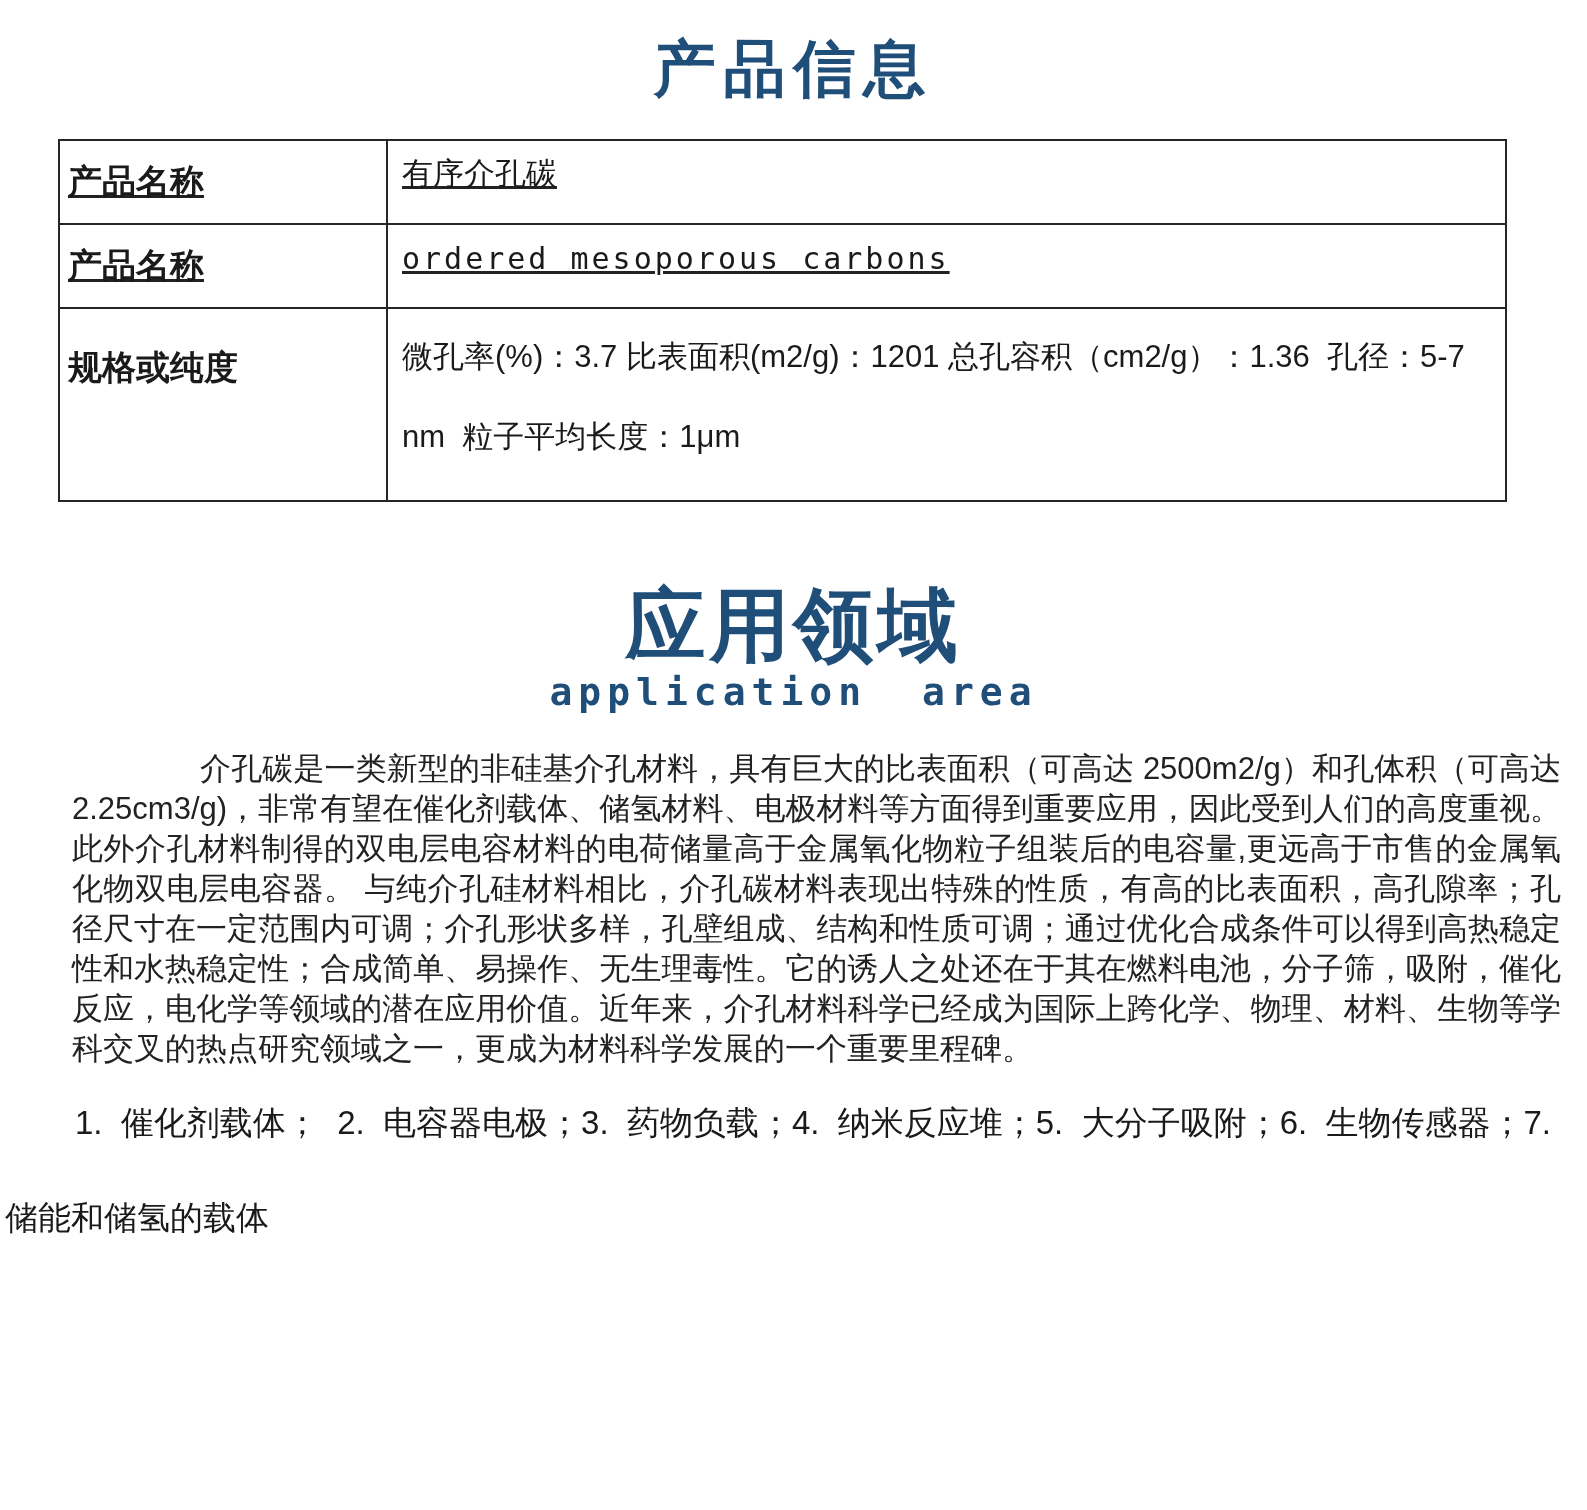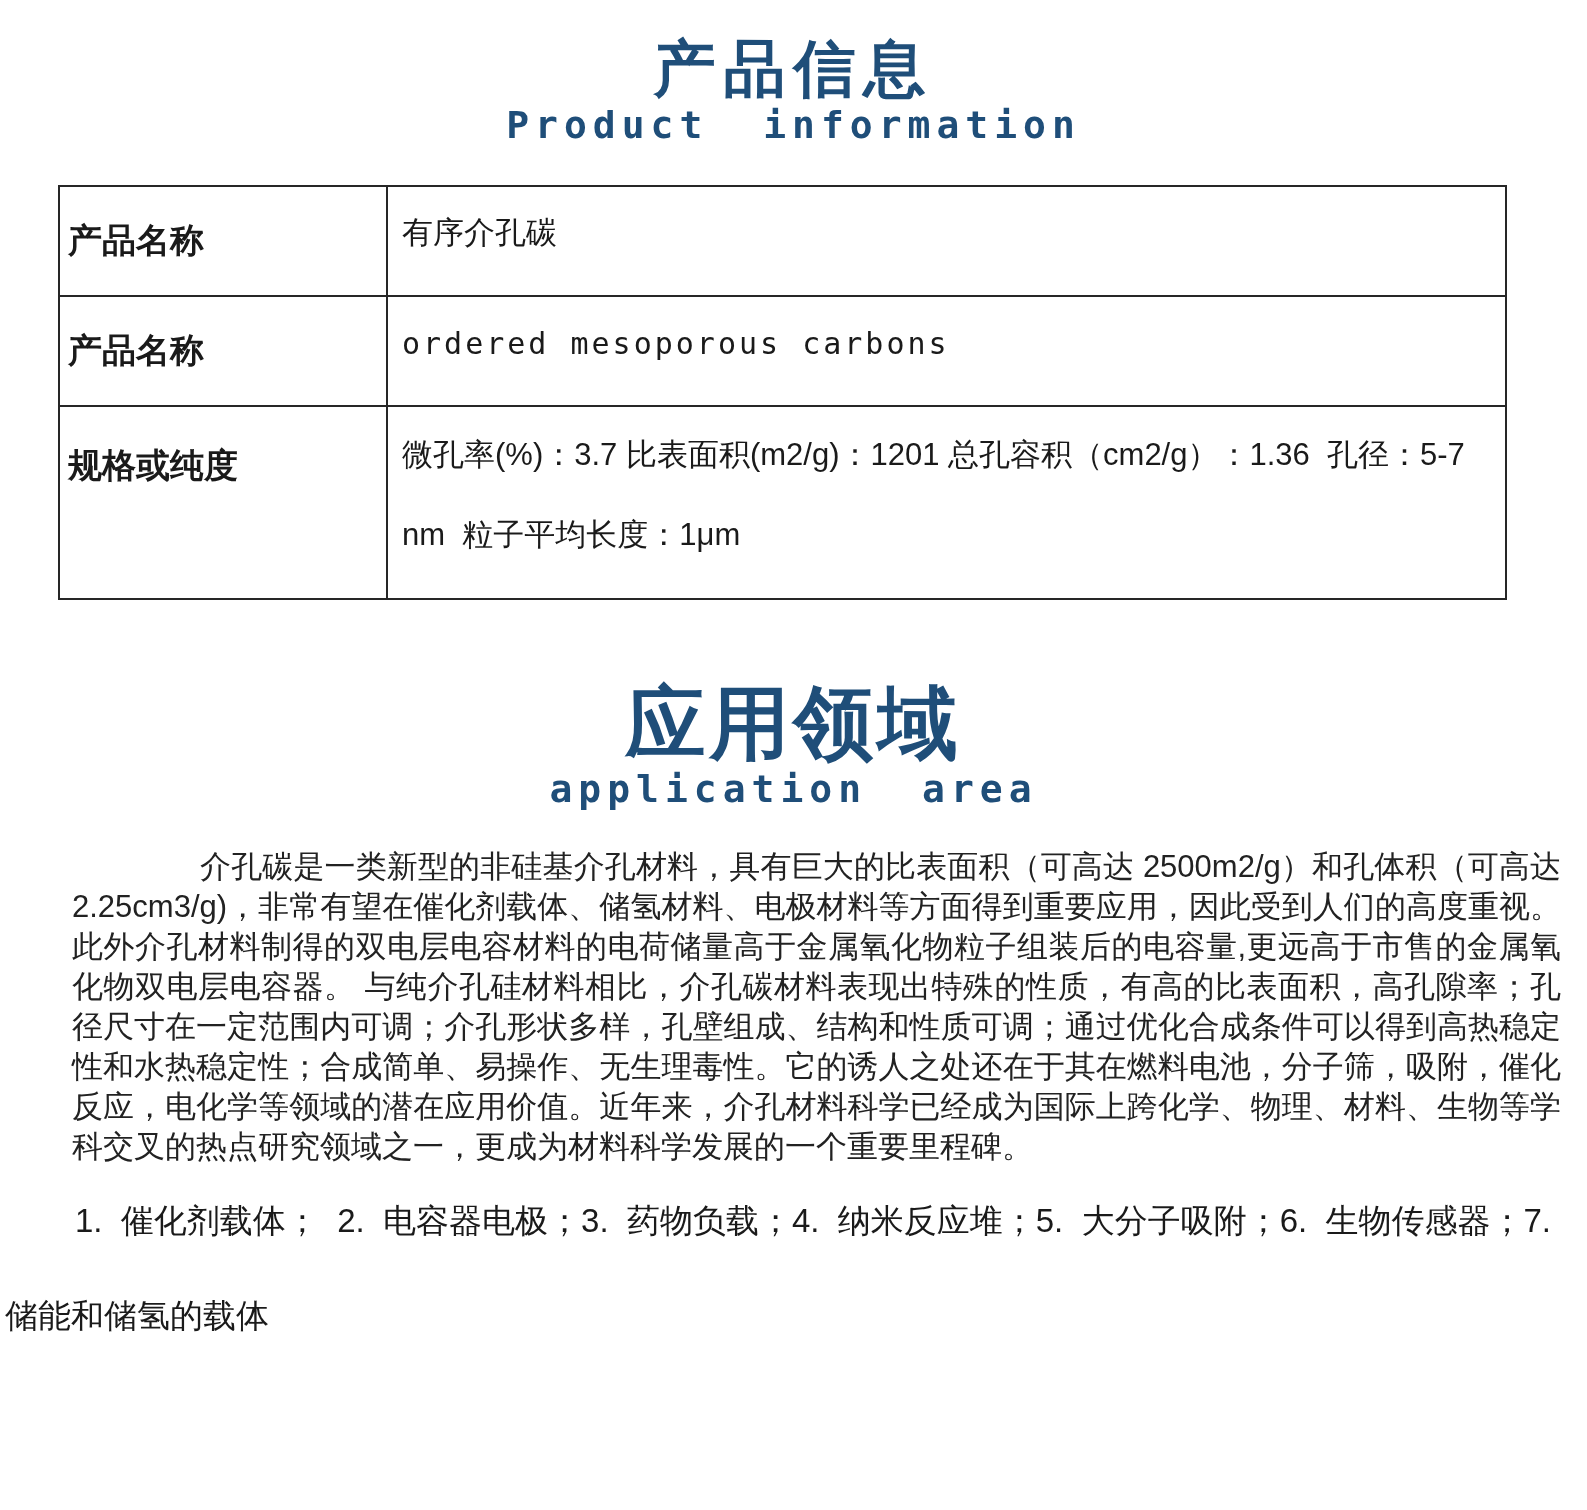--- a/index.html
+++ b/index.html
@@ -47,21 +47,21 @@
     border-collapse: collapse;
     table-layout: fixed;
     width: 1449px;
     margin: 38px 0 0 58px;
   }
   .product-table td {
     border: 2px solid #262626;
     vertical-align: middle;
     overflow: hidden;
   }
-  .product-table .row-normal { height: 110px; }
+  .product-table .row-normal { height: 84px; text-decoration: underline; }
   .product-table .row-tall   { height: 193px; }
   .product-table td.label {
     width: 312px;
     font-weight: bold;
     font-size: 34px;
     padding: 0 6px 0 8px;
     color: #1a1a1a;
   }
   .product-table td.value {
     font-size: 31px;
@@ -103,21 +103,20 @@
     color: #1a1a1a;
   }
 </style>
 </head>
 <body>
 
 <div class="page">
 
   <div class="section-header header-product">
     <h1 class="title-cn">产品信息</h1>
-    <div class="title-en">Product information</div>
   </div>
 
   <table class="product-table">
     <tbody>
       <tr class="row-normal">
         <td class="label">产品名称</td>
         <td class="value">有序介孔碳</td>
       </tr>
       <tr class="row-normal">
         <td class="label">产品名称</td>

